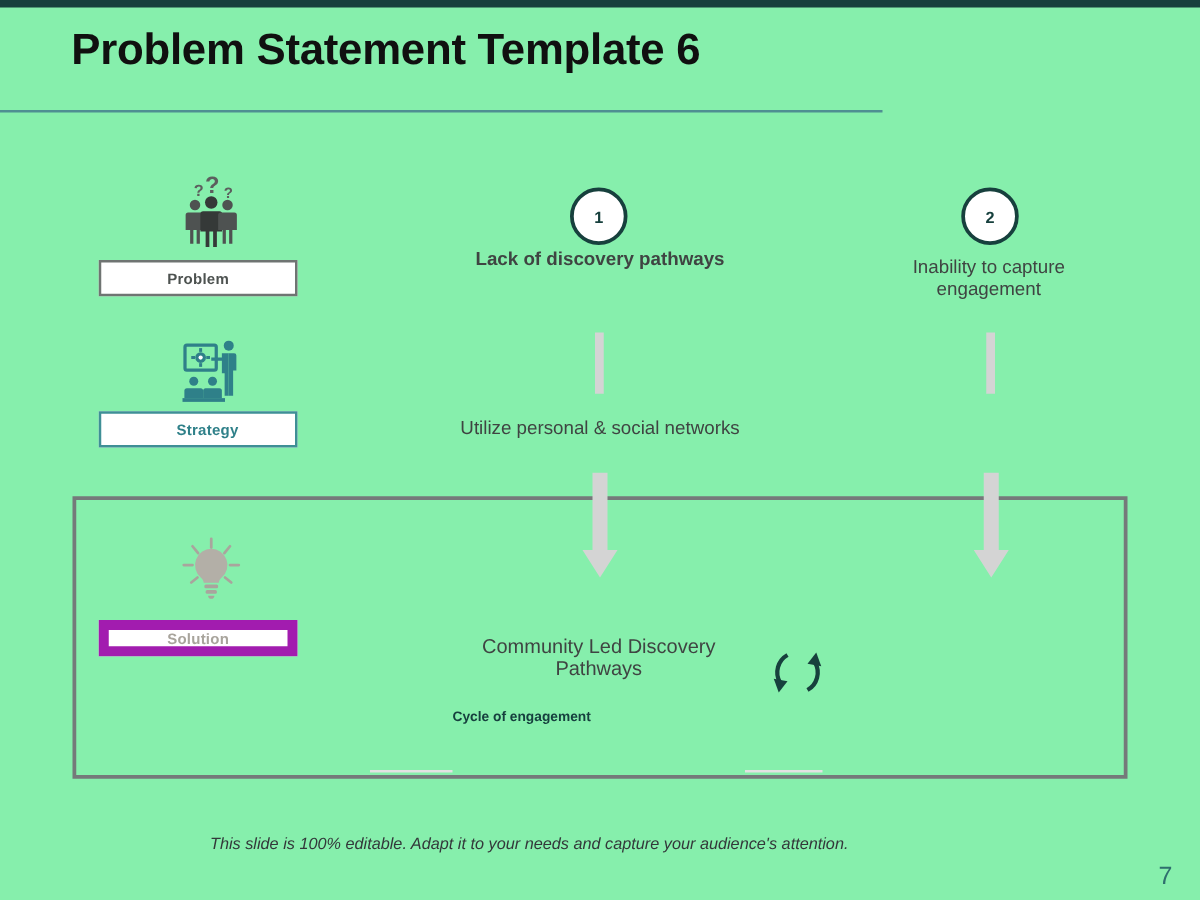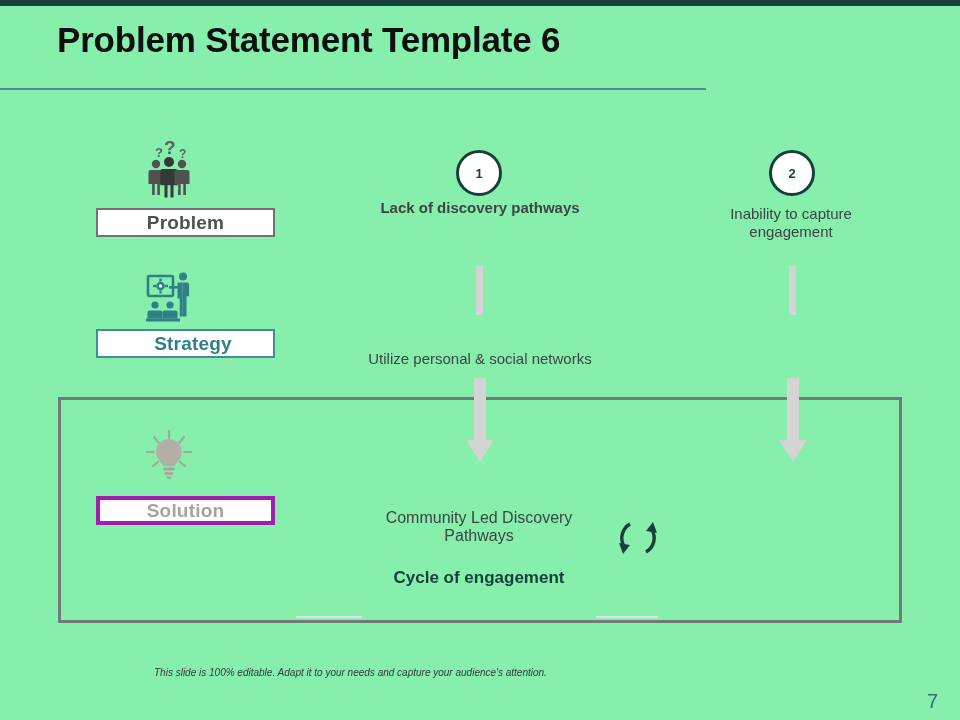--- a/index.html
+++ b/index.html
@@ -43,37 +43,36 @@
     position: absolute;
     left: 0px; top: 88px;
     width: 706px; height: 2px;
     background: #4f8f92;
   }
 
   
   .label-box {
     position: absolute;
     box-sizing: border-box;
-    width: 179px; height: 29px;
+    width: 159px; height: 29px;
     border: 2px solid #6f7472;
     background: #ffffff;
     display: flex;
     align-items: center;
     justify-content: center;
-    font-size: 19px;
+    font-size: 12px;
     font-weight: bold;
     color: #4d5250;
     letter-spacing: 0.2px;
-    margin-left: 17px;
   }
   .label-box.problem { left: 79px; top: 208px; border-color: #6f7472; color: #4d5250; }
   .label-box.strategy { left: 79px; top: 329px; border-color: #3f8f96; color: #2f8089; padding-left: 15px; }
   .label-box.solution {
     left: 79px; top: 496px;
-    border: 4px solid #a21caf; color: #a8a49c;
+    border: 8px solid #a21caf; color: #a8a49c;
     font-weight: bold;
   }
 
   .row-icon {
     position: absolute;
     width: 60px; height: 58px;
   }
   .row-icon.problem  { left: 139px; top: 140px; }
   .row-icon.strategy { left: 139px; top: 268px; }
   .row-icon.solution { left: 139px; top: 428px; }
@@ -102,21 +101,21 @@
     text-align: center;
     font-size: 15px;
     line-height: 18px;
     color: #3f4442;
   }
   .col1 { left: 350px; width: 260px; }
   .col2 { left: 693px; width: 196px; }
 
   .t-problem-1  { top: 199px; font-weight: bold; }
   .t-problem-2  { top: 205px; }
-  .t-strategy-1 { top: 334px; margin-top: 16px; }
+  .t-strategy-1 { top: 334px; }
   .t-strategy-2 { top: 326px; }
 
   
   .connector {
     position: absolute;
     width: 7px; height: 49px;
     background: #d4d4d4;
   }
   .connector.k1 { left: 476px; top: 266px; }
   .connector.k2 { left: 789px; top: 266px; }
@@ -154,38 +153,37 @@
     line-height: 18px;
     color: #3f4442;
   }
   .sol-left  { left: 380px; top: 509px; width: 198px; }
   .sol-right { left: 700px; top: 509px; width: 182px; }
 
   .cycle-label {
     position: absolute;
     left: 362px; top: 568px;
     width: 234px;
-    text-align: center;
-    font-size: 17px;
+    font-size: 11px;
     font-weight: bold;
     color: #16403e;
   }
 
   .cycle-icon {
     position: absolute;
     left: 612px; top: 512px;
     width: 52px; height: 52px;
   }
 
   
   .footer-note {
     position: absolute;
-    left: 154px; top: 667px;
+    left: 168px; top: 667px;
     width: 700px;
-    font-size: 10px;
+    font-size: 13px;
     font-style: italic;
     color: #33383a;
   }
   .page-num {
     position: absolute;
     right: 22px; top: 690px;
     font-size: 20px;
     color: #2f6f6e;
   }
 </style>

